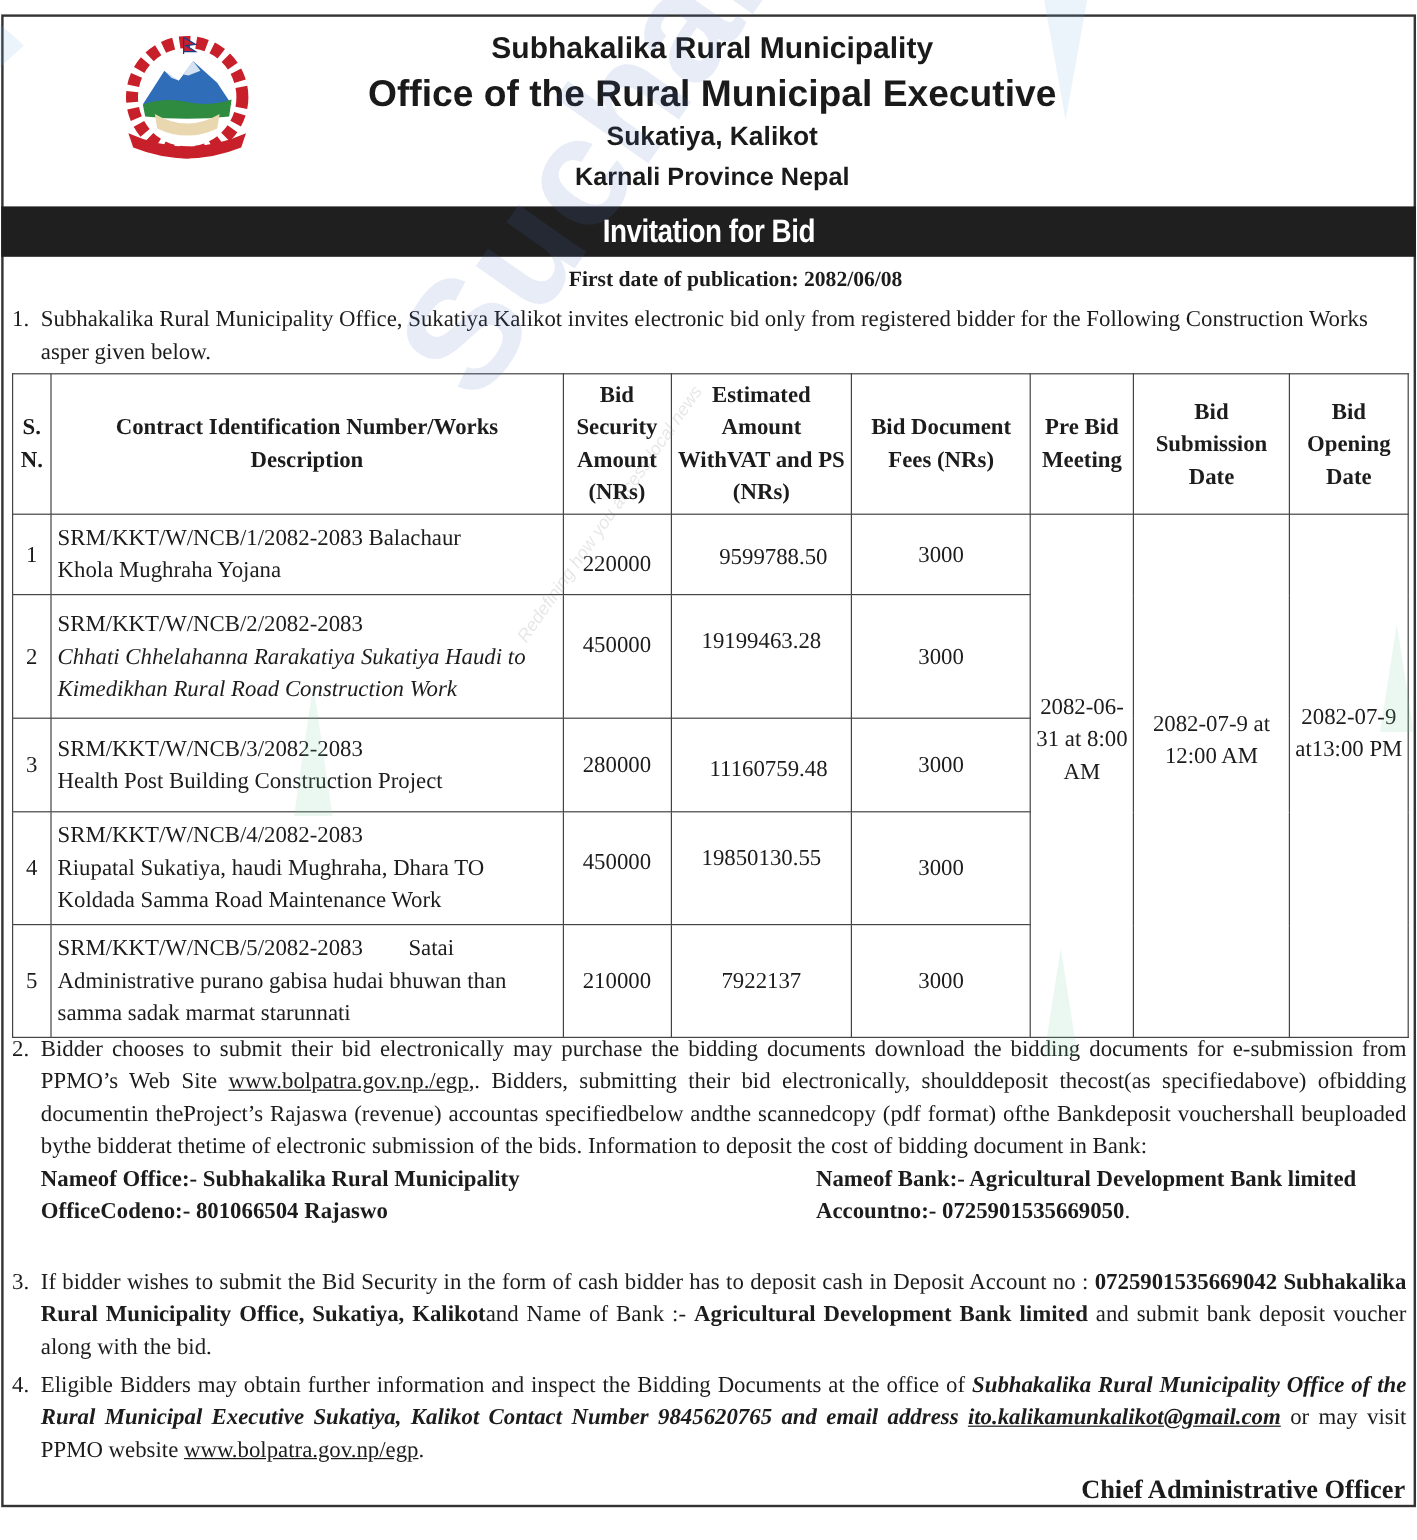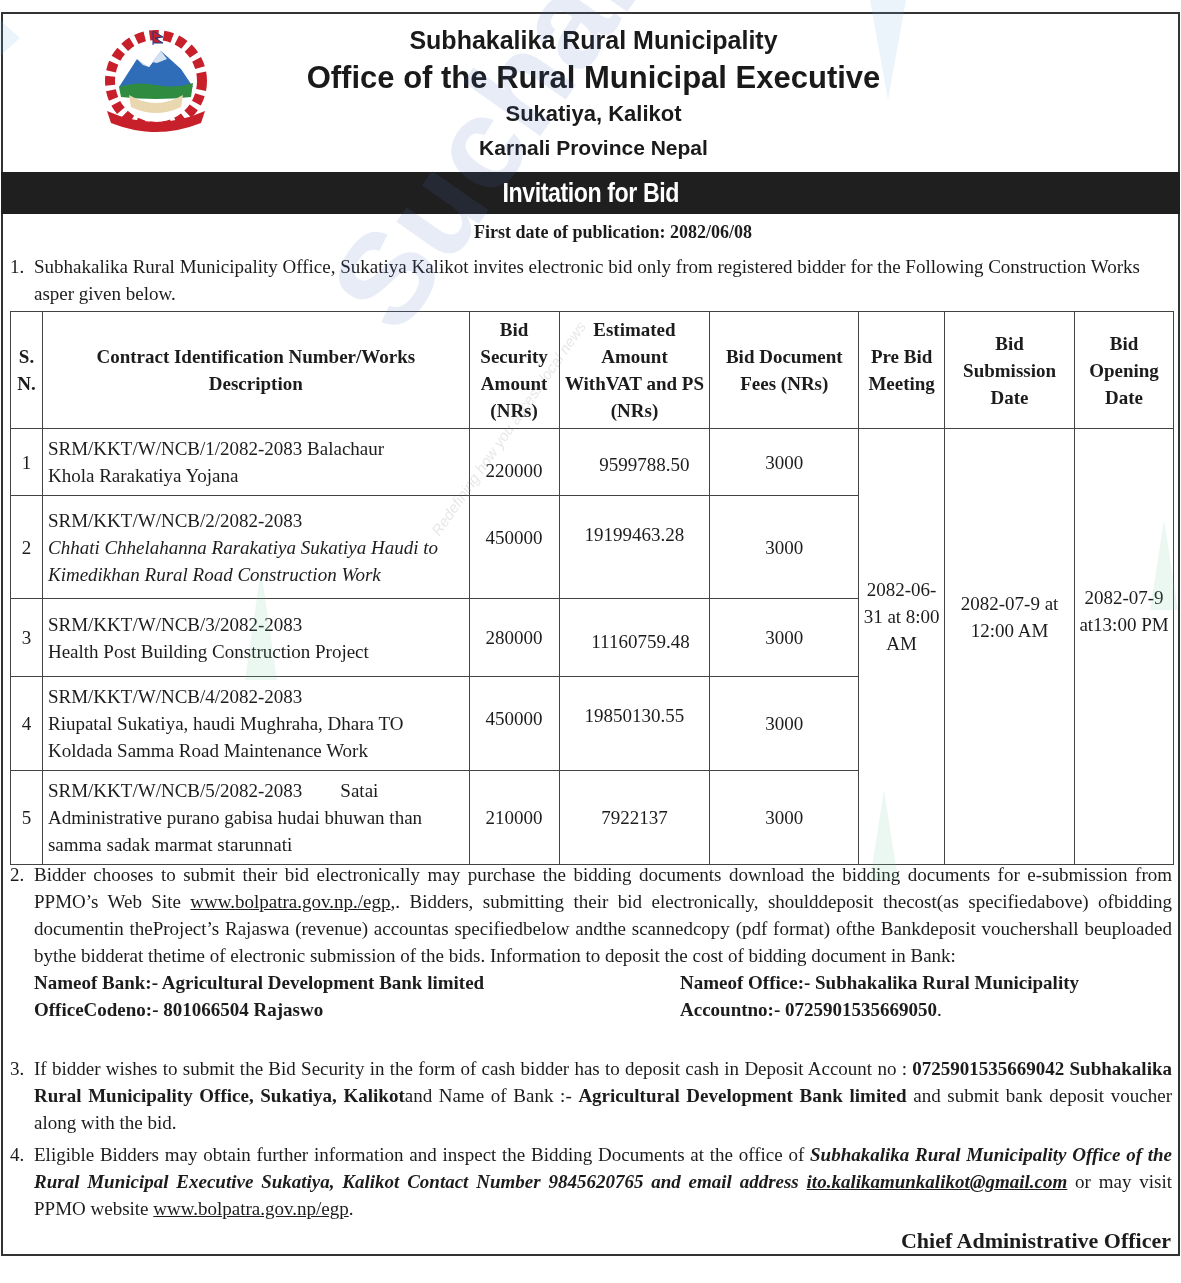--- a/index.html
+++ b/index.html
@@ -117,21 +117,21 @@
       <th>Pre Bid Meeting</th>
       <th style="padding:0 10px;">Bid Submission Date</th>
       <th>Bid Opening Date</th>
     </tr>
   </thead>
   <tbody>
     <tr style="height:67px">
       <td class="sn">1</td>
       <td class="desc">
           <div>SRM/KKT/W/NCB/1/2082-2083 Balachaur</div>
-          <div>Khola Rarakatiya Yojana</div>
+          <div>Khola Mughraha Yojana</div>
         </td>
       <td class="amt">220000</td>
       <td class="est" style="padding-left:20px;">9599788.50</td>
       <td class="fee">3000</td>
       <td class="merged" rowspan="5">2082-06-31 at 8:00 AM</td>
       <td class="merged" rowspan="5" style="padding-left:8px;padding-right:8px;">2082-07-9 at 12:00 AM</td>
       <td class="merged open" rowspan="5">2082-07-9 at13:00 PM</td>
     </tr>
     <tr style="height:103px">
       <td class="sn">2</td>
@@ -173,22 +173,22 @@
       <td class="est" style="vertical-align:middle;padding-top:0;">7922137</td>
       <td class="fee">3000</td>
     </tr>
   </tbody>
 </table>
 
 <div class="para p2">
   <span class="num">2.</span>
   <div class="body"><span>Bidder chooses to submit their bid electronically may purchase the bidding documents download the bidding documents for e-submission from PPMO’s Web Site </span><span class="u">www.bolpatra.gov.np./egp</span><span>,. Bidders, submitting their bid electronically, shoulddeposit thecost(as specifiedabove) ofbidding documentin theProject’s Rajaswa (revenue) accountas specifiedbelow andthe scannedcopy (pdf format) ofthe Bankdeposit vouchershall beuploaded bythe bidderat thetime  of electronic submission of the bids. Information to deposit the cost of bidding document in Bank:</span></div>
   <div class="bankgrid">
+    <div>Nameof Office:- Subhakalika Rural Municipality</div>
     <div>Nameof Bank:- Agricultural Development Bank limited</div>
-    <div>Nameof Office:- Subhakalika Rural Municipality</div>
     <div>OfficeCodeno:- 801066504 Rajaswo</div>
     <div><span>Accountno:- 0725901535669050</span><span style="font-weight:normal">.</span></div>
   </div>
 </div>
 
 <div class="para p3">
   <span class="num">3.</span>
   <div class="body"><span>If bidder wishes to submit the Bid Security in the form of cash bidder has to deposit cash in Deposit Account no : </span><span class="b">0725901535669042</span> <span class="b">Subhakalika Rural Municipality Office, Sukatiya, Kalikot</span><span>and Name of Bank :- </span><span class="b">Agricultural Development Bank limited</span><span> and submit bank deposit voucher along with the bid.</span></div>
 </div>
 

